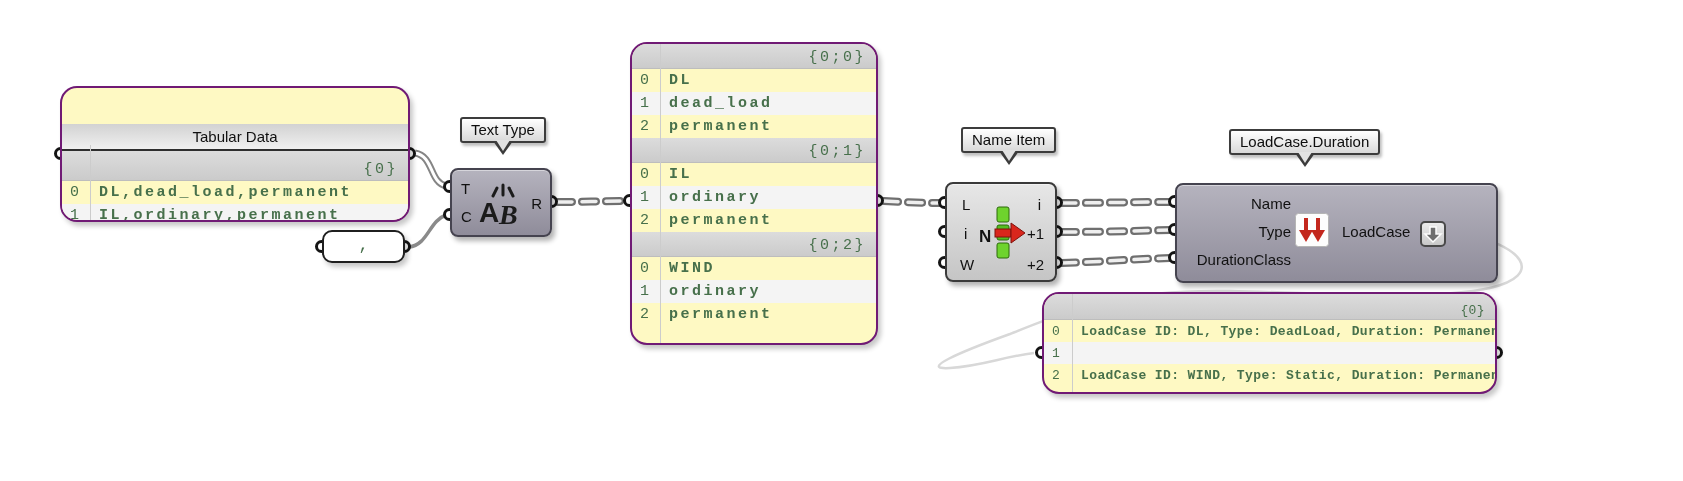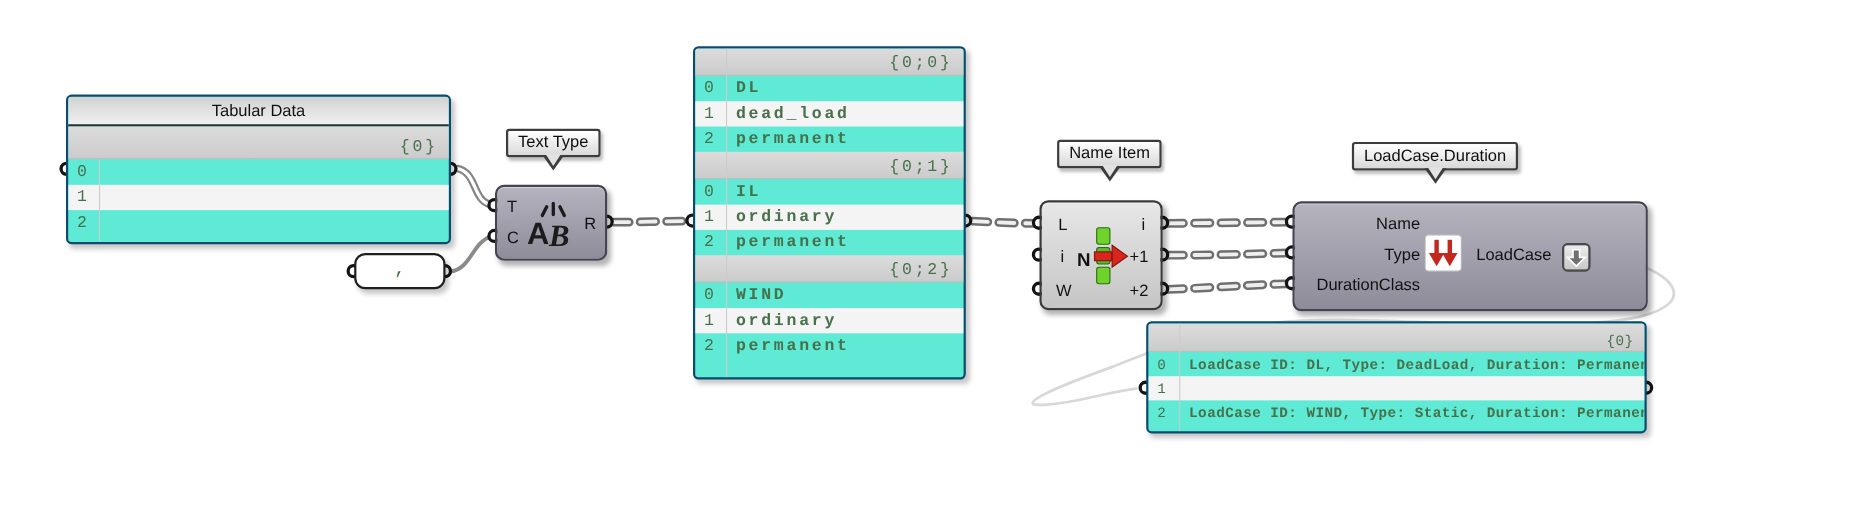--- a/index.html
+++ b/index.html
@@ -16,29 +16,29 @@
   .tree-out{stroke:#6f6f6f;stroke-width:8;fill:none;stroke-linecap:round;stroke-dasharray:14 10;}
   .tree-in{stroke:#efefef;stroke-width:3.5;fill:none;stroke-linecap:round;stroke-dasharray:14 10;}
   .wire-feedback{stroke:#d8d8d8;stroke-width:2.5;fill:none;}
   
   .conn{
     position:absolute;width:13px;height:13px;border-radius:50%;
     background:#ffffff;border:3px solid #141414;box-sizing:border-box;z-index:2;
   }
   
   .panel{
-    position:absolute;background:#5eead4;border:2px solid #0c4a6e;border-radius:5px;
+    position:absolute;background:#fef9c3;border:2px solid #701a75;border-radius:17px;
     box-shadow:3px 4px 5px rgba(0,0,0,.22);z-index:3;overflow:hidden;box-sizing:border-box;
   }
   .mono{font-family:"Liberation Mono","DejaVu Sans Mono",monospace;color:#47704b;}
   .m15{font-size:15px;letter-spacing:2.5px;}
   .m13{font-size:13px;letter-spacing:0.4px;}
   .ptitle{
     height:25px;line-height:25px;text-align:center;font-size:15px;color:#101010;
-    background:linear-gradient(#d2d2d2,#f0f0f0);border-bottom:2px solid #2e2e2e;
+    background:linear-gradient(#d2d2d2,#f0f0f0);border-bottom:2px solid #2e2e2e;margin-top:36px;
   }
   .phead{
     background:linear-gradient(#dcdcdc,#cbcbcb);text-align:right;padding-right:10px;
     border-bottom:1px solid #bdbdbd;box-sizing:border-box;
   }
   .head30{height:30px;line-height:38px;}
   .head25{height:25px;line-height:27px;}
   .head26{height:26px;line-height:34px;}
   .prow{display:flex;align-items:center;}
   .h23{height:23px;}
@@ -132,23 +132,25 @@
 <div class="conn" style="left:1168px;top:251px"></div>
 <div class="conn" style="left:1438px;top:224px"></div>
 <div class="conn" style="left:1035px;top:346px"></div>
 <div class="conn" style="left:1490px;top:346px"></div>
 
 <div class="panel" style="left:60px;top:86px;width:350px;height:136px">
   <div class="ptitle">Tabular Data</div>
   <div class="phead head30 mono m15">{0}</div>
   <div class="prow h23 mono m15">
     <span class="pidx">0</span>
-  </div>
-  <div class="prow h23 alt mono m15">
-    <span class="pidx">1</span>
+    <span class="pval">DL,dead_load,permanent</span>
+  </div>
+  <div class="prow h23 alt mono m15">
+    <span class="pidx">1</span>
+    <span class="pval">IL,ordinary,permanent</span>
   </div>
   <div class="prow h23 mono m15">
     <span class="pidx">2</span>
   </div>
   <div class="gline" style="left:28px;top:57px;bottom:0"></div>
 </div>
 
 <div class="callout" style="left:460px;top:117px">Text Type</div>
 <div class="gh-comp" style="left:450px;top:168px;width:102px;height:69px">
   <span class="port" style="left:9px;top:11px">T</span>

